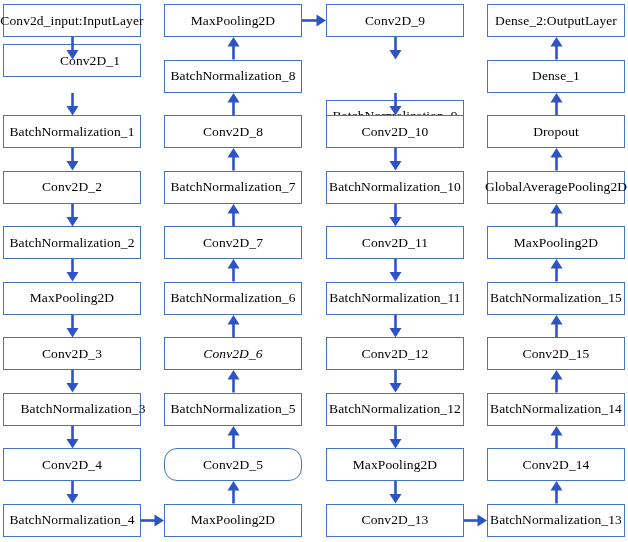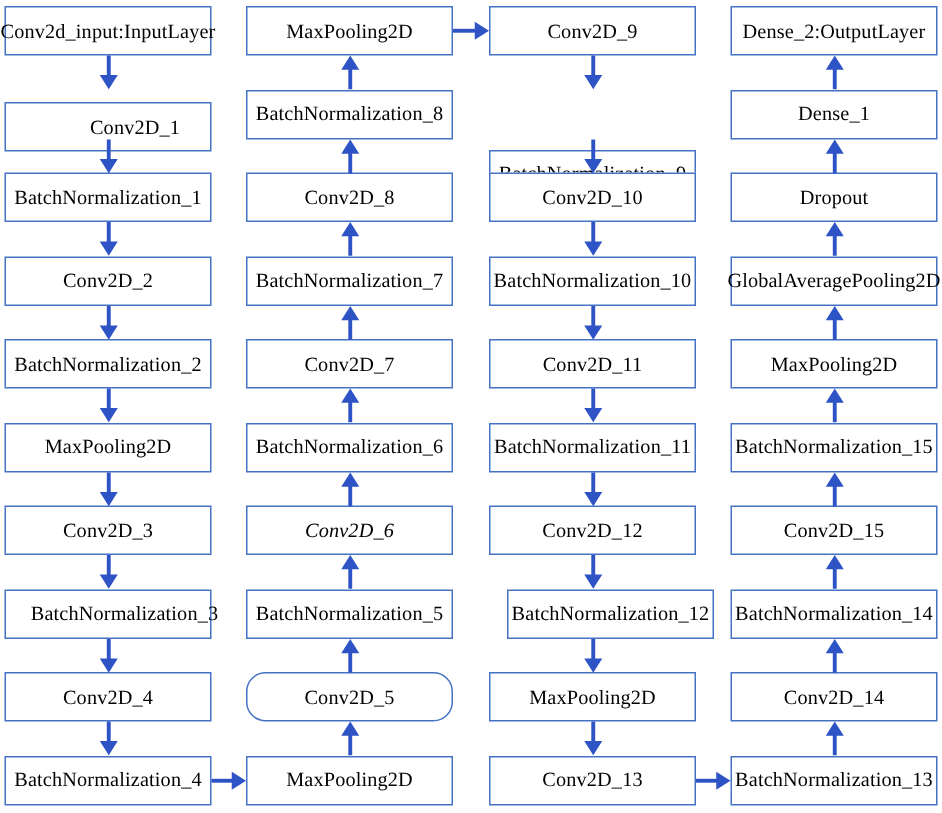--- a/index.html
+++ b/index.html
@@ -39,21 +39,21 @@
     color: var(--arrow);
     overflow: visible;
     display: block;
   }
 </style>
 </head>
 <body>
 
 <div class="canvas">
     <div class="node" style="left: 3px; top: 4px;">Conv2d_input:InputLayer</div>
-    <div class="node" style="left: 3px; top: 68px; padding-left: 36px;">Conv2D_1</div>
+    <div class="node" style="left: 3px; top: 44px; padding-left: 36px;">Conv2D_1</div>
     <div class="node" style="left: 3px; top: 115px;">BatchNormalization_1</div>
     <div class="node" style="left: 3px; top: 170.5px;">Conv2D_2</div>
     <div class="node" style="left: 3px; top: 226px;">BatchNormalization_2</div>
     <div class="node" style="left: 3px; top: 281.5px;">MaxPooling2D</div>
     <div class="node" style="left: 3px; top: 337px;">Conv2D_3</div>
     <div class="node" style="left: 3px; top: 392.5px; padding-left: 22px;">BatchNormalization_3</div>
     <div class="node" style="left: 3px; top: 448px;">Conv2D_4</div>
     <div class="node" style="left: 3px; top: 503.5px;">BatchNormalization_4</div>
     <svg width="15" height="22.5" class="arrow" style="left: 64.5px; top: 37px;">
       <line x1="7.5" y1="0" x2="7.5" y2="14.5" stroke="currentColor" stroke-width="2.6"></line>
@@ -137,21 +137,21 @@
       <line x1="7.5" y1="9" x2="7.5" y2="22.5" stroke="currentColor" stroke-width="2.6"></line>
       <polygon points="1.5,9.5 13.5,9.5 7.5,0" fill="currentColor"></polygon>
     </svg>
     <div class="node" style="left: 326px; top: 4px;">Conv2D_9</div>
     <div class="node" style="left: 326px; top: 59.5px; margin-top: 40px;">BatchNormalization_9</div>
     <div class="node" style="left: 326px; top: 115px;">Conv2D_10</div>
     <div class="node" style="left: 326px; top: 170.5px;">BatchNormalization_10</div>
     <div class="node" style="left: 326px; top: 226px;">Conv2D_11</div>
     <div class="node" style="left: 326px; top: 281.5px;">BatchNormalization_11</div>
     <div class="node" style="left: 326px; top: 337px; text-align: center;">Conv2D_12</div>
-    <div class="node" style="left: 338px; top: 392.5px;">BatchNormalization_12</div>
+    <div class="node" style="left: 326px; top: 392.5px;">BatchNormalization_12</div>
     <div class="node" style="left: 326px; top: 448px;">MaxPooling2D</div>
     <div class="node" style="left: 326px; top: 503.5px;">Conv2D_13</div>
     <svg width="15" height="22.5" class="arrow" style="left: 387.5px; top: 37px;">
       <line x1="7.5" y1="0" x2="7.5" y2="14.5" stroke="currentColor" stroke-width="2.6"></line>
       <polygon points="1.5,13 13.5,13 7.5,22.5" fill="currentColor"></polygon>
     </svg>
     <svg width="15" height="22.5" class="arrow" style="left: 387.5px; top: 92.5px;">
       <line x1="7.5" y1="0" x2="7.5" y2="14.5" stroke="currentColor" stroke-width="2.6"></line>
       <polygon points="1.5,13 13.5,13 7.5,22.5" fill="currentColor"></polygon>
     </svg>

